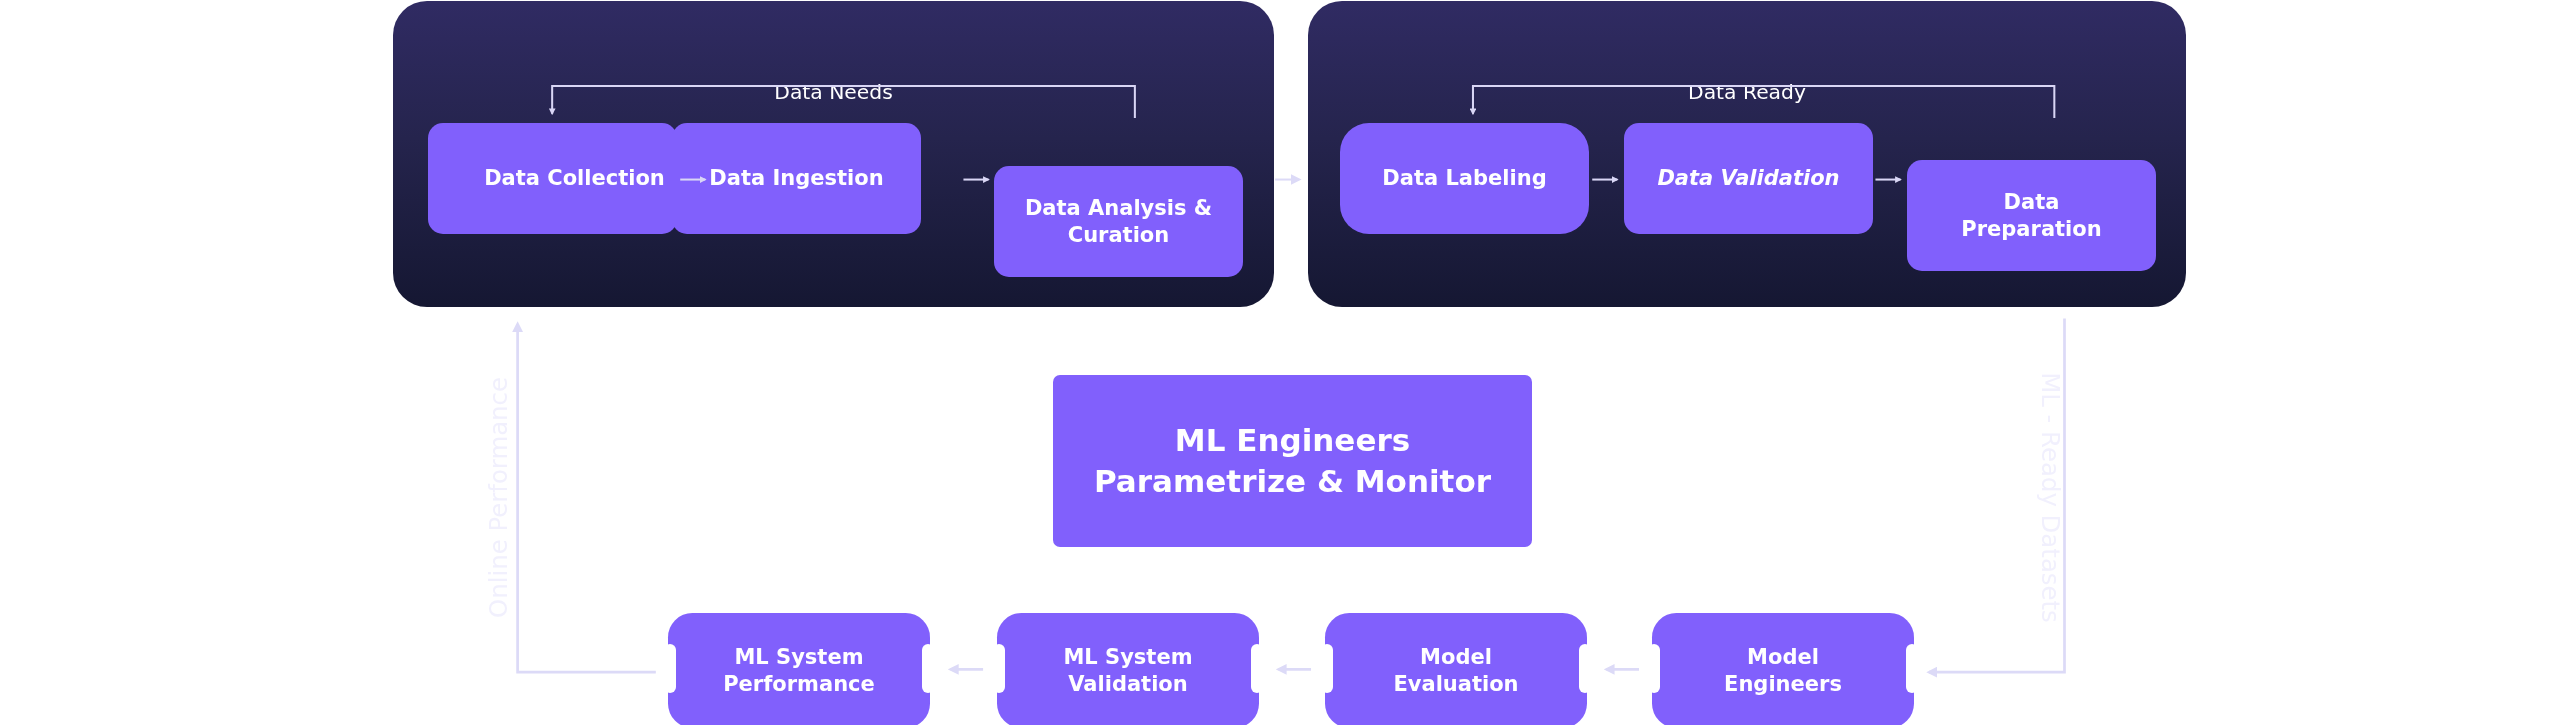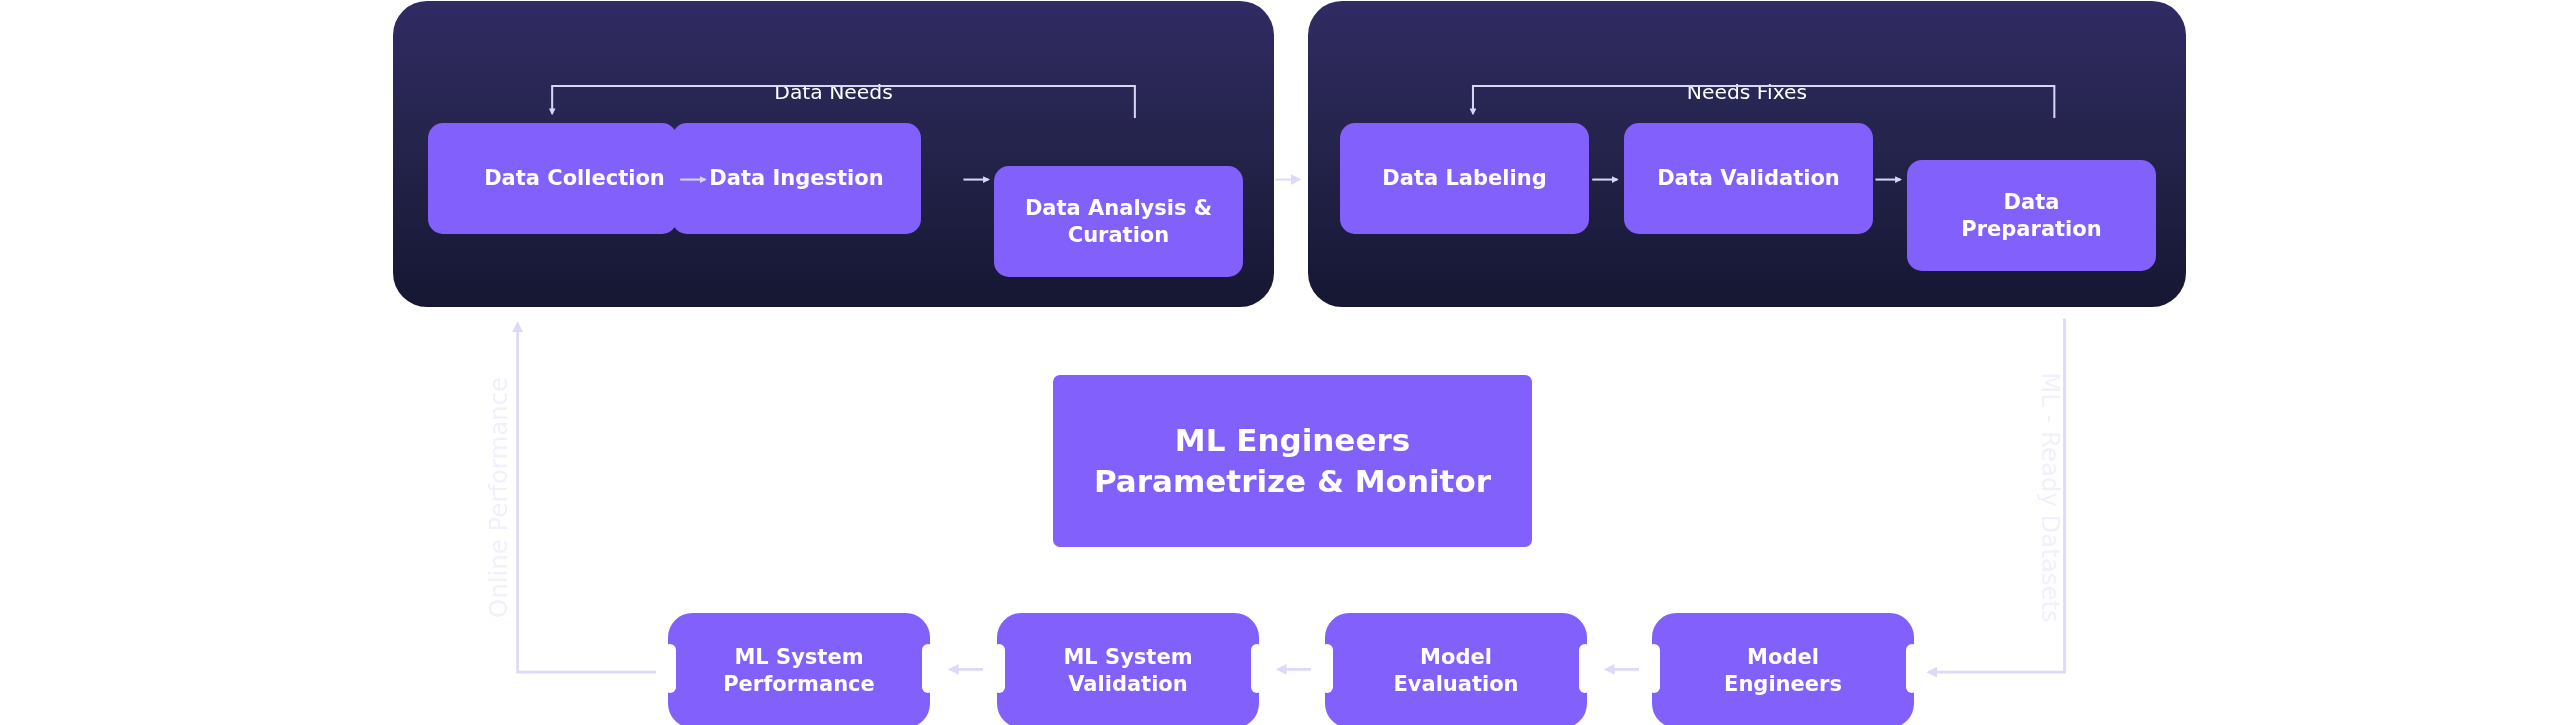--- a/index.html
+++ b/index.html
@@ -36,26 +36,26 @@
   <span>Data Collection</span>
 </div>
 <div class="box top-box" style="left:672px;text-align:center;">
   <span>Data Ingestion</span>
 </div>
 <div class="box top-box" style="left:994px;margin-top:43px;">
   <span>Data Analysis &amp; Curation</span>
 </div>
 
 <div class="panel" style="left:1308px;width:878px;">
-  <div class="panel-title">Needs Fixes</div>
+  <div class="panel-title">Data Ready</div>
 </div>
-<div class="box top-box" style="left:1340px;">
+<div class="box top-box" style="left:1340px;border-radius:29px;">
   <span>Data Labeling</span>
 </div>
-<div class="box top-box" style="left:1624px;">
+<div class="box top-box" style="left:1624px;font-style:italic;">
   <span>Data Validation</span>
 </div>
 <div class="box top-box" style="left:1907px;padding:0 41px;margin-top:37px;">
   <span>Data Preparation</span>
 </div>
 
 <div class="box center-box">
   <div>
     <div>ML Engineers</div>
     <div>Parametrize &amp; Monitor</div>

